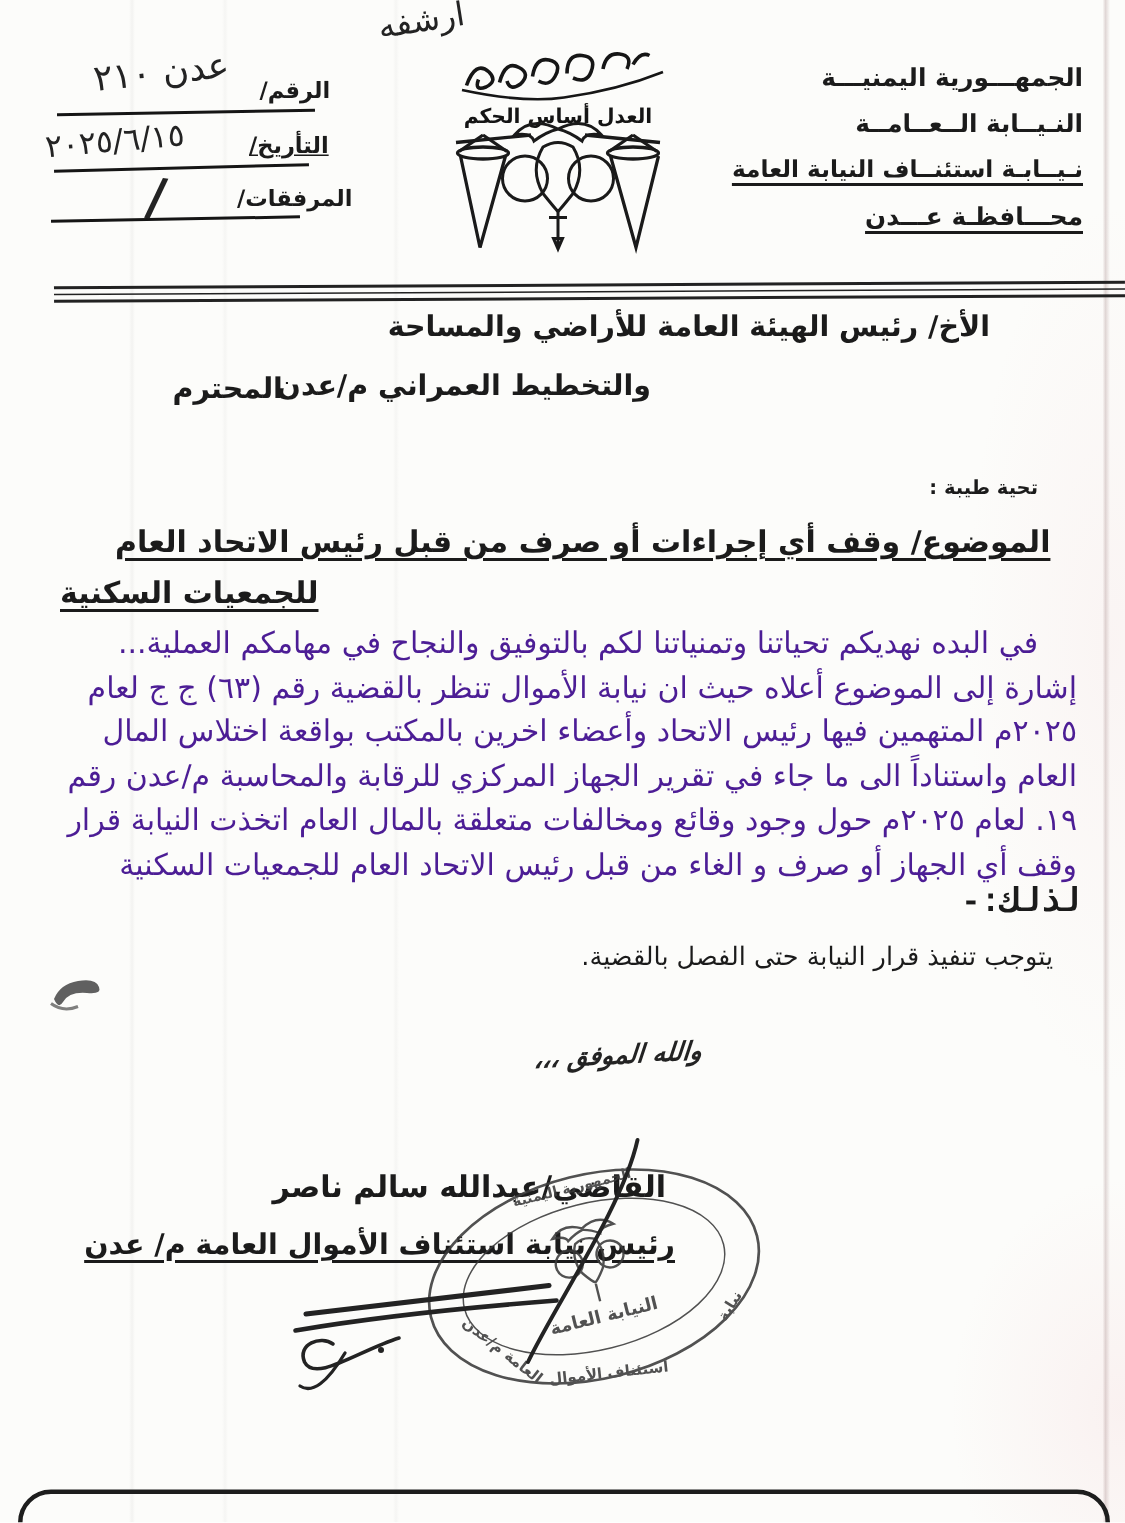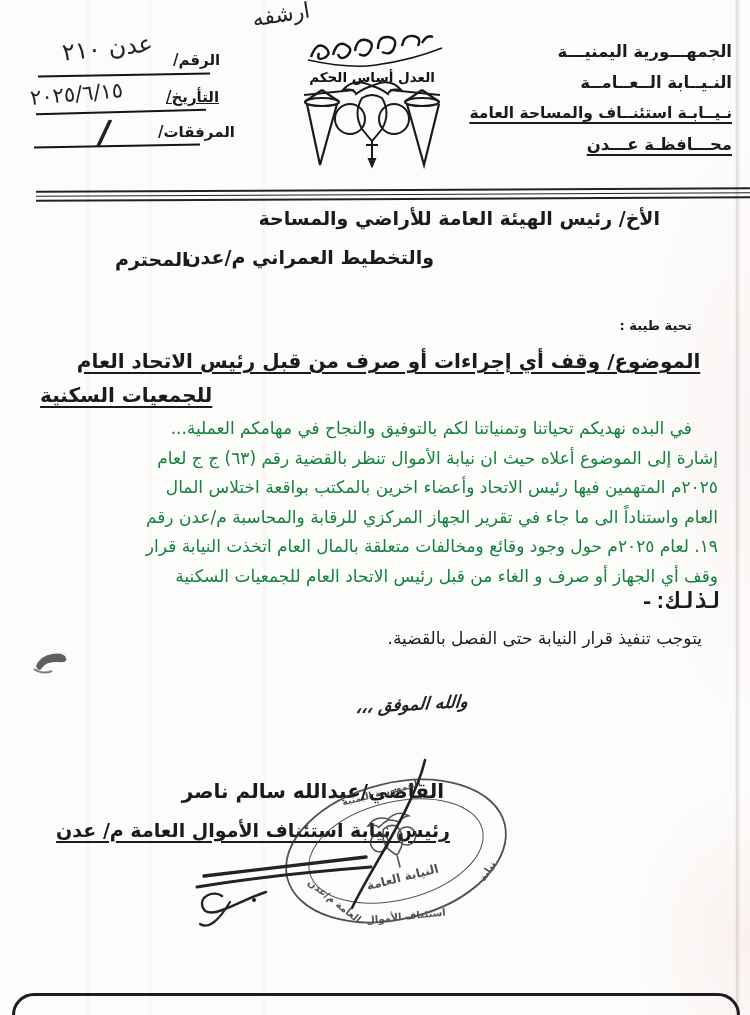--- a/index.html
+++ b/index.html
@@ -23,21 +23,21 @@
   .rtl{direction:rtl; unicode-bidi:embed;}
   .b{font-weight:700;}
   .u{text-decoration:underline; text-decoration-thickness:1.5px; text-underline-offset:4px;}
   .hw{ 
     font-family:"DejaVu Sans",sans-serif; color:#232323;
     transform-origin:center; white-space:nowrap;
   }
   .field-label{font-size:15px; font-weight:700; white-space:nowrap;}
   .field-line{border-top:2px solid #151515; height:0;}
   .org-line{font-size:16.5px; font-weight:700; line-height:31px; white-space:nowrap; text-align:right;}
-  .body-line{font-size:17px; line-height:29.5px; white-space:nowrap; text-align:right; color:#15803d;}
+  .body-line{font-size:20px; line-height:29.5px; white-space:nowrap; text-align:right; color:#4c1d95;}
   .stamp{opacity:.88;}
   .stamp .rim{position:absolute; font-size:10px; color:#3a3a3a; white-space:nowrap; font-weight:700;}
   svg{display:block;}
 </style>
 </head>
 <body>
 
 <div class="page">
 
   <div class="abs hw rtl" style="left:252px; top:2px; font-size:22px; transform:rotate(-9deg); letter-spacing:1px;">ارشفه</div>
@@ -74,24 +74,24 @@
       <g stroke="#1a1a1a" fill="none" stroke-width="2">
         <path d="M91,60 q-18,-9 -29,4 q11,-2 13,4 q8,-6 16,-8 q8,2 16,8 q2,-6 13,-4 q-11,-13 -29,-4"></path>
         <circle cx="69" cy="93" r="15"></circle>
         <circle cx="113" cy="93" r="15"></circle>
         <path d="M81,72 q-9,15 0,31 q8,10 10,12 q2,-2 10,-12 q9,-16 0,-31 q-10,-6 -20,0 z"></path>
         <path d="M91,115 L91,140 M85,119 L97,119 M91,140 l-3,-7 h6 z"></path>
       </g>
     </svg>
   </div>
 
-  <div class="abs rtl" style="right:18px; top:36px; width:290px;">
+  <div class="abs rtl" style="right:28px; top:36px; width:290px;">
     <div class="org-line">الجمهـــورية اليمنيـــة</div>
     <div class="org-line">النـيــابة الــعــامــة</div>
-    <div class="org-line u" style="font-size:15.5px;">نـيــابـة استئنــاف والمساحة العامة</div>
+    <div class="org-line u" style="font-size:15.5px;">نـيــابـة استئنــاف النيابة العامة</div>
     <div class="org-line u" style="padding-left:14px;">محـــافظـة عـــدن</div>
   </div>
 
   <div class="abs" style="left:36px; top:189px; right:0; transform:rotate(-0.3deg);">
     <div style="border-top:2px solid #222; margin-bottom:3px;"></div>
     <div style="border-top:1.5px solid #222; margin-bottom:3px;"></div>
     <div style="border-top:2.5px solid #222;"></div>
   </div>
 
   <div class="abs rtl b" style="right:90px; top:207px; font-size:19px; white-space:nowrap;">الأخ/ رئيس الهيئة العامة للأراضي  والمساحة</div>

